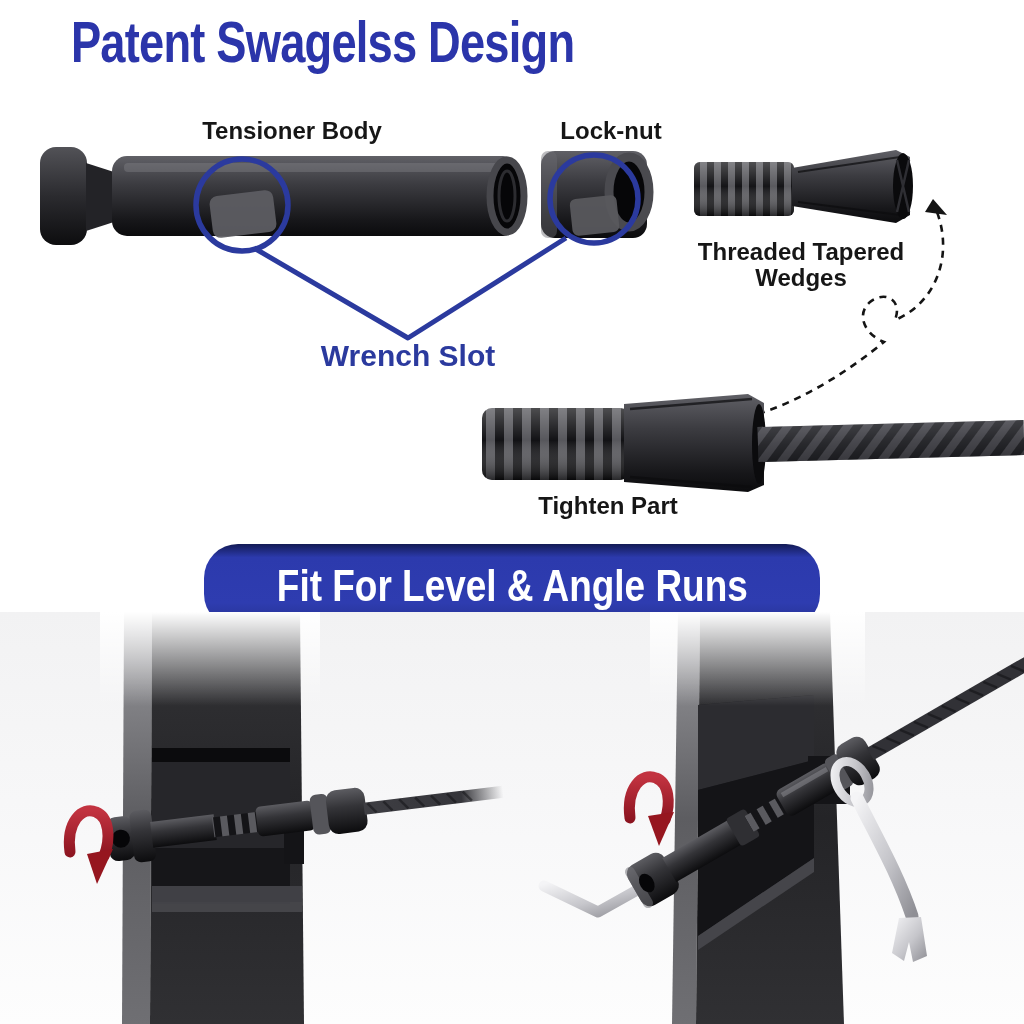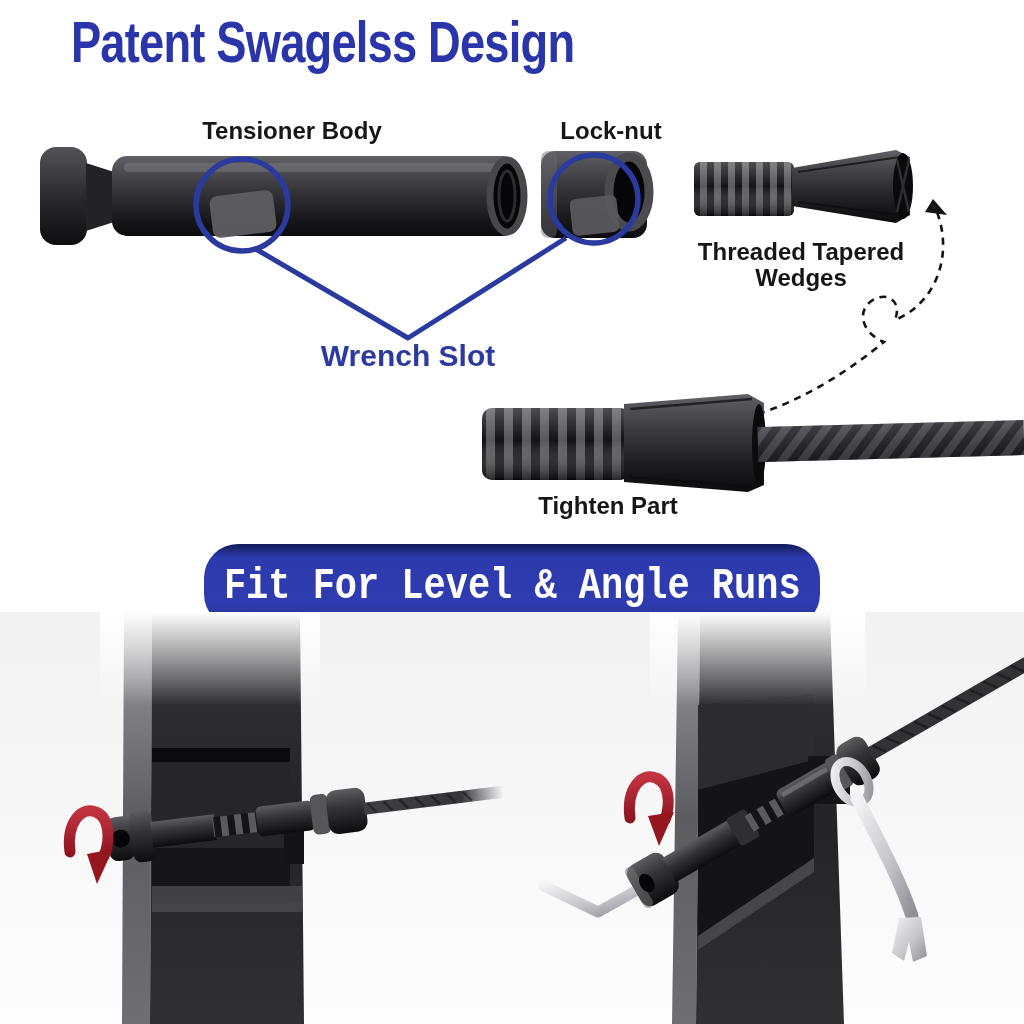--- a/index.html
+++ b/index.html
@@ -3,21 +3,21 @@
 <meta charset="utf-8">
 <style>
   html,body{margin:0;padding:0;background:#ffffff;}
   .page{position:relative;width:1024px;height:1024px;overflow:hidden;background:#ffffff;
         font-family:"Liberation Sans",sans-serif;}
   .title{position:absolute;top:12px;left:0;width:1024px;
          font-weight:bold;font-size:58px;line-height:1.05;color:#2b35aa;white-space:nowrap;}
   .title .squeeze{display:inline-block;transform:scaleX(.78);letter-spacing:-1px;}
   .banner{position:absolute;left:204px;top:544px;width:616px;height:84px;border-radius:34px;
           background:linear-gradient(180deg,#131b55 0%,#2c3aad 16%,#2e3cb0 70%,#25308d 100%);
-          display:flex;align-items:center;justify-content:center;font-family:Liberation Mono, monospace;}
+          display:flex;align-items:center;justify-content:center;}
   .banner .squeeze{display:inline-block;transform:scaleX(.84);color:#ffffff;font-weight:bold;
           font-size:44px;white-space:nowrap;letter-spacing:0px;}
   svg{position:absolute;left:0;display:block;}
   #diagram-svg{top:0;}
   #photos-svg{top:612px;}
   text{font-family:"Liberation Sans",sans-serif;}
 </style>
 </head>
 <body>
 

